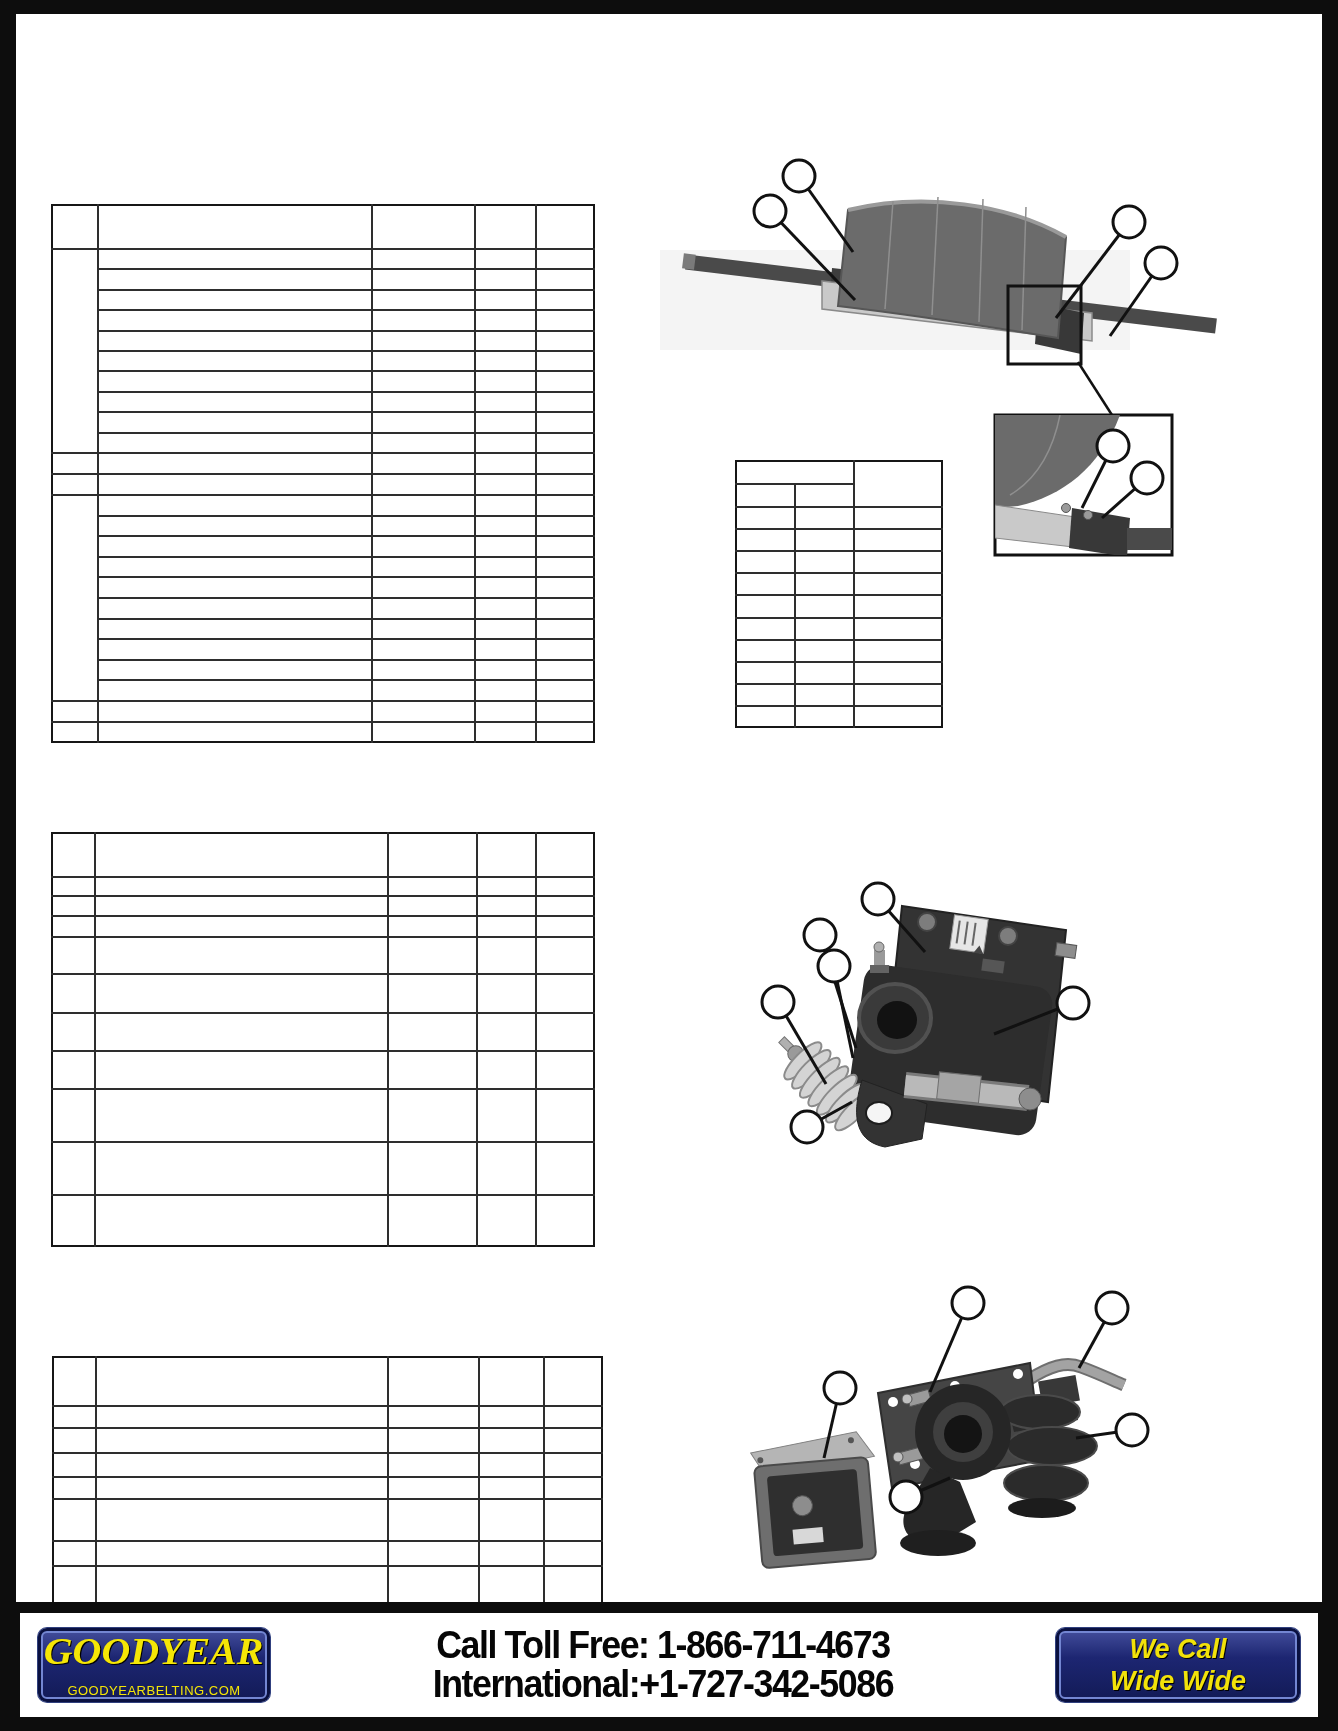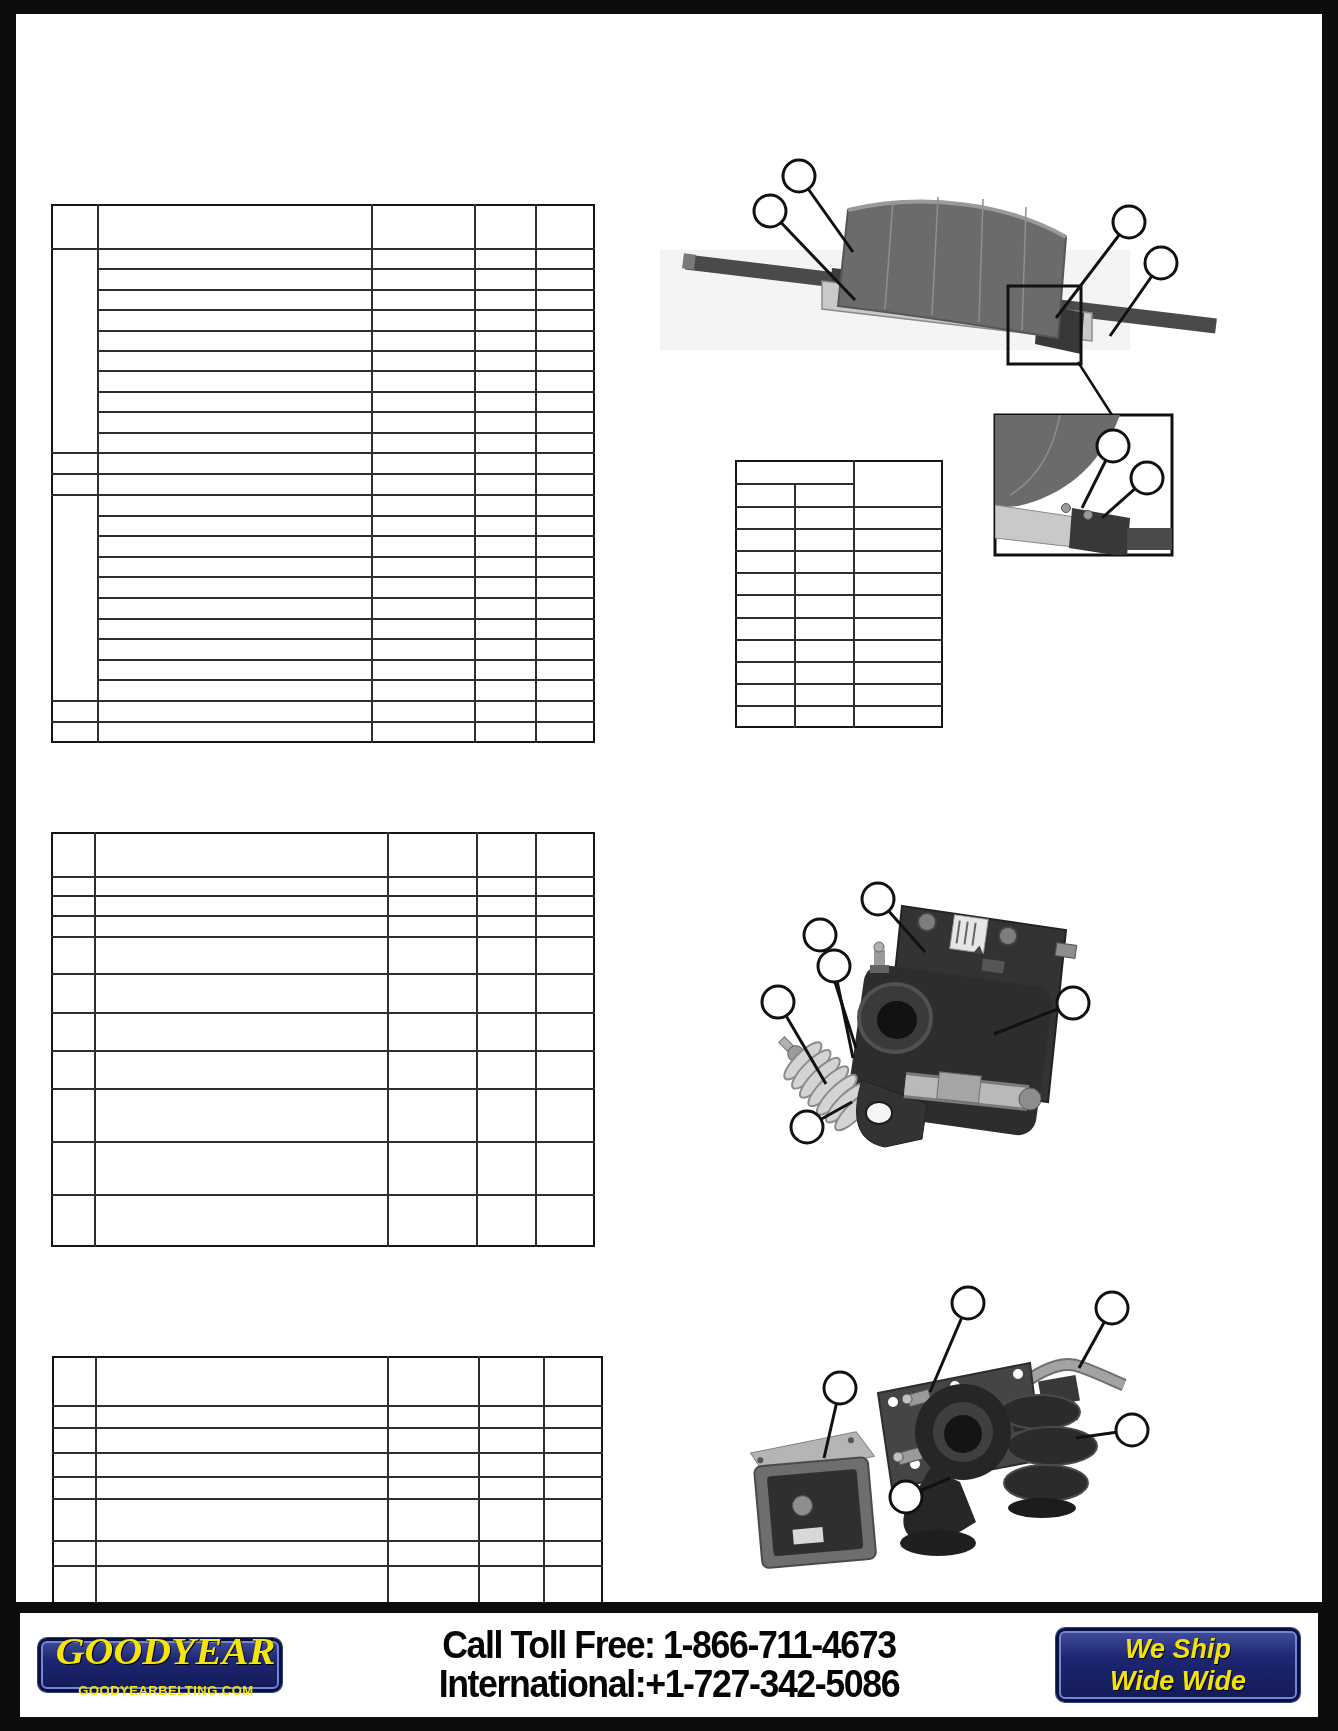--- a/index.html
+++ b/index.html
@@ -16,24 +16,24 @@
 
   .art{position:absolute;left:0;top:0;width:1338px;height:1731px;}
 
   
   .footer{position:absolute;left:0;top:1602px;width:1338px;height:129px;background:#0d0d0d;}
   .footer-strip{position:absolute;left:20px;right:20px;top:11px;bottom:14px;background:#ffffff;
                 display:flex;align-items:center;justify-content:space-between;padding:0 18px;box-sizing:border-box;}
   .plaque{border-radius:9px;display:flex;flex-direction:column;align-items:center;justify-content:center;
           background:linear-gradient(#46519f 0%, #1d2672 40%, #121a55 100%);
           box-shadow:inset 0 0 0 3px #0a1140, inset 0 0 0 5px #7386d2, 0 0 0 1px #30407f;}
-  .plaque.goodyear{width:232px;height:54px;padding-left:12px;}
+  .plaque.goodyear{width:232px;height:74px;}
   .gy-name{font-family:"Liberation Serif",serif;font-style:italic;font-weight:bold;font-size:38px;
            color:#f5e606;letter-spacing:0px;line-height:1;transform:scaleX(1.05);text-shadow:1px 1px 0 #000;}
-  .gy-site{font-family:"Liberation Sans",sans-serif;font-weight:bold;font-size:13px;color:#f5e606;
+  .gy-site{font-family:"Liberation Sans",sans-serif;font-weight:normal;font-size:13px;color:#f5e606;
            letter-spacing:.5px;margin-top:13px;}
   .phones{display:flex;flex-direction:column;align-items:center;justify-content:center;
           color:#060606;font-weight:bold;font-size:38px;letter-spacing:-1.5px;line-height:1.02;
           transform:scaleX(.94);}
   .plaque.ship{width:244px;height:74px;}
   .ship-line{font-family:"Liberation Sans",sans-serif;font-weight:bold;font-style:italic;
              font-size:27px;color:#f2e20a;line-height:1.2;text-shadow:1px 1px 0 #000;}
 </style>
 </head>
 <body>
@@ -271,19 +271,19 @@
     <div class="footer-strip">
       <div class="plaque goodyear">
         <div class="gy-name">GOODYEAR</div>
         <div class="gy-site">GOODYEARBELTING.COM</div>
       </div>
       <div class="phones">
         <div>Call Toll Free: 1-866-711-4673</div>
         <div>International:+1-727-342-5086</div>
       </div>
       <div class="plaque ship">
-        <div class="ship-line">We Ship</div>
+        <div class="ship-line">We Call</div>
         <div class="ship-line">Wide Wide</div>
       </div>
     </div>
   </div>
 
 </div>
 
 </body></html>

